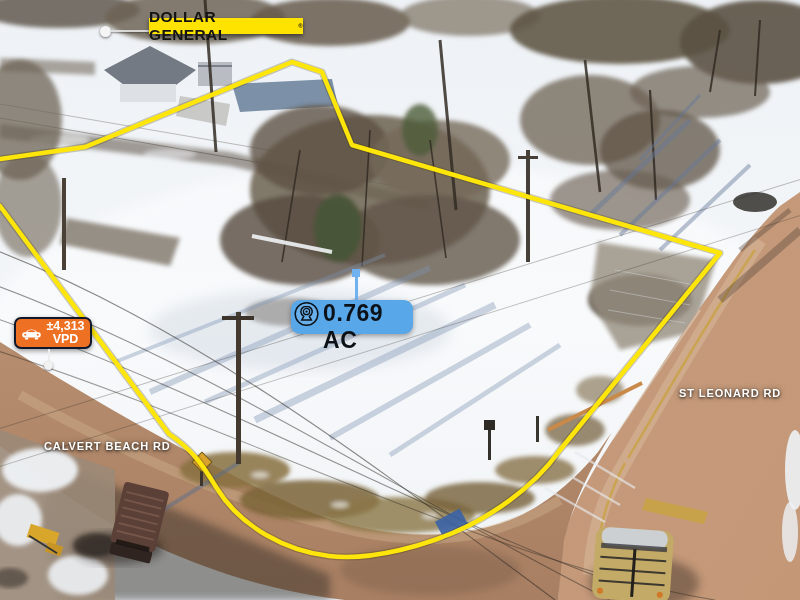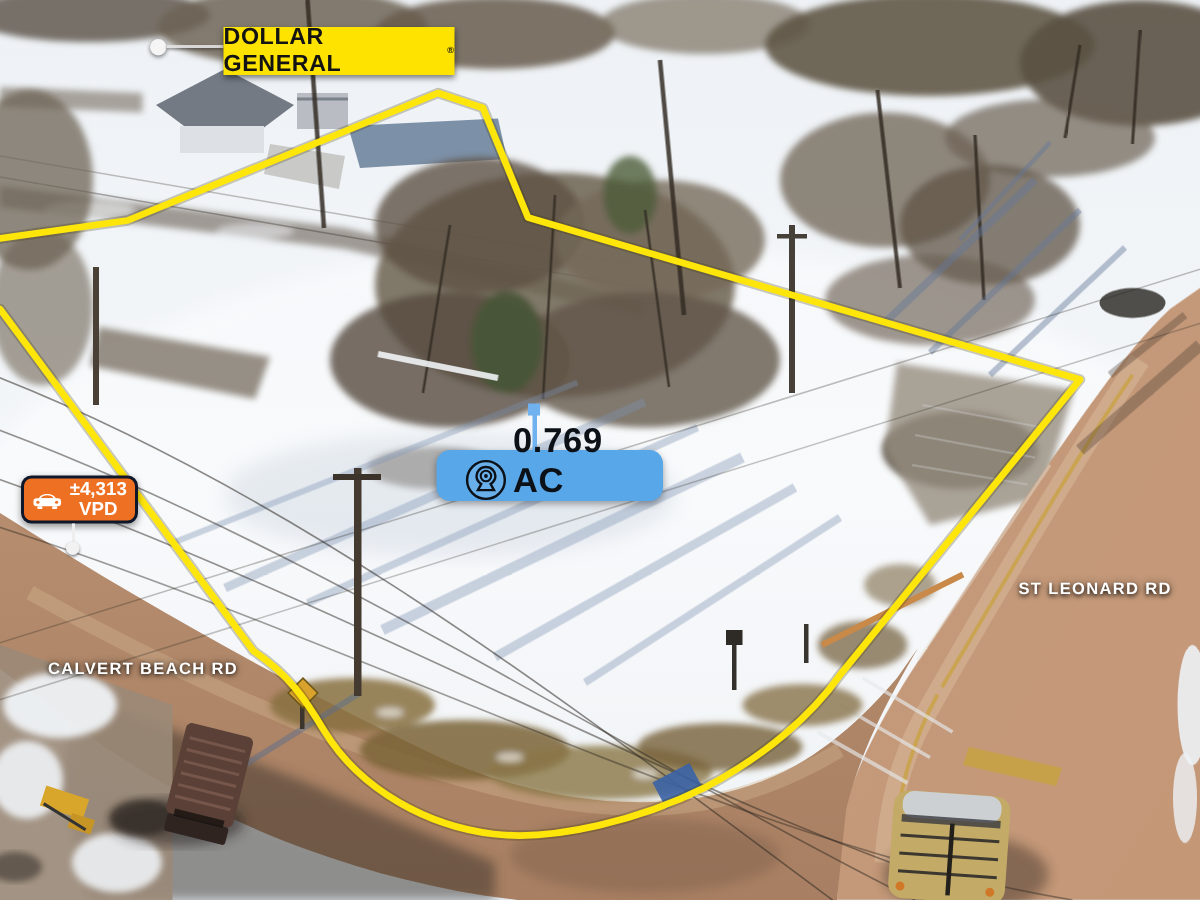--- a/index.html
+++ b/index.html
@@ -1,52 +1,52 @@
 <!DOCTYPE html>
 <html><head>
 <meta charset="utf-8">
 <style>
   html,body{margin:0;padding:0;background:#222;}
   .stage{position:relative;width:800px;height:600px;overflow:hidden;
          font-family:"Liberation Sans",sans-serif;background:#e8edf2;}
   .stage svg.scene{position:absolute;left:0;top:0;}
 
   
-  .dg-box{position:absolute;left:149px;top:18px;width:154px;height:32px;
+  .dg-box{position:absolute;left:149px;top:18px;width:154px;height:16px;
     background:#FFE300;color:#131313;display:flex;align-items:center;justify-content:center;
     font-weight:bold;font-size:15.5px;letter-spacing:.4px;
     box-shadow:0 2px 4px rgba(0,0,0,.5);}
   .dg-box sup{font-size:6px;margin-left:1px;line-height:0;}
   .dg-line{position:absolute;left:111px;top:30px;width:38px;height:2px;
     background:rgba(225,225,225,.9);box-shadow:0 1px 2px rgba(0,0,0,.4);}
   .dg-dot{position:absolute;left:100px;top:26px;width:11px;height:11px;border-radius:50%;
     background:#f5f5f5;box-shadow:0 1px 3px rgba(0,0,0,.55);}
 
   
-  .ac-badge{position:absolute;left:291px;top:300px;width:151px;height:34px;border-radius:9px;
-    background:#58A7E8;display:flex;align-items:flex-end;gap:4px;padding-left:19px;box-sizing:border-box;
+  .ac-badge{position:absolute;left:291px;top:300px;width:122px;height:34px;border-radius:9px;
+    background:#58A7E8;display:flex;align-items:flex-start;gap:4px;padding-left:3px;box-sizing:border-box;
     box-shadow:0 2px 5px rgba(0,0,0,.35);}
   .ac-badge .txt{color:#0c1118;font-weight:bold;font-size:23px;letter-spacing:.5px;}
   .ac-stem{position:absolute;left:355px;top:275px;width:3px;height:26px;background:#6FB2EF;}
   .ac-cap{position:absolute;left:352px;top:269px;width:8px;height:8px;background:#6FB2EF;}
 
   
   .vpd-badge{position:absolute;left:14px;top:317px;width:78px;height:32px;box-sizing:border-box;
     background:#EE7023;border:2px solid #0f172a;border-radius:7px;
     display:flex;align-items:center;gap:4px;padding:0 5px;
     box-shadow:0 2px 5px rgba(0,0,0,.4);}
   .vpd-text{color:#fff;font-weight:bold;font-size:12.5px;line-height:13px;text-align:center;flex:1;}
   .vpd-stem{position:absolute;left:48px;top:349px;width:2px;height:13px;background:#eee;}
   .vpd-dot{position:absolute;left:44px;top:361px;width:9px;height:9px;border-radius:50%;
     background:#f2f2f2;box-shadow:0 1px 2px rgba(0,0,0,.5);}
 
   
   .road-label{position:absolute;color:#fff;font-weight:bold;font-size:11px;letter-spacing:.9px;
     text-shadow:0 1px 3px rgba(0,0,0,.85),0 0 6px rgba(0,0,0,.45);white-space:nowrap;}
-  .rl-calvert{left:32px;top:440px;}
+  .rl-calvert{left:44px;top:440px;}
   .rl-stleonard{left:679px;top:387px;}
 </style>
 </head>
 <body>
 
 <div class="stage">
 
 <svg class="scene" width="800" height="600" viewBox="0 0 800 600">
   <defs>
     <linearGradient id="snow" x1="0" y1="0" x2="0" y2="1">

